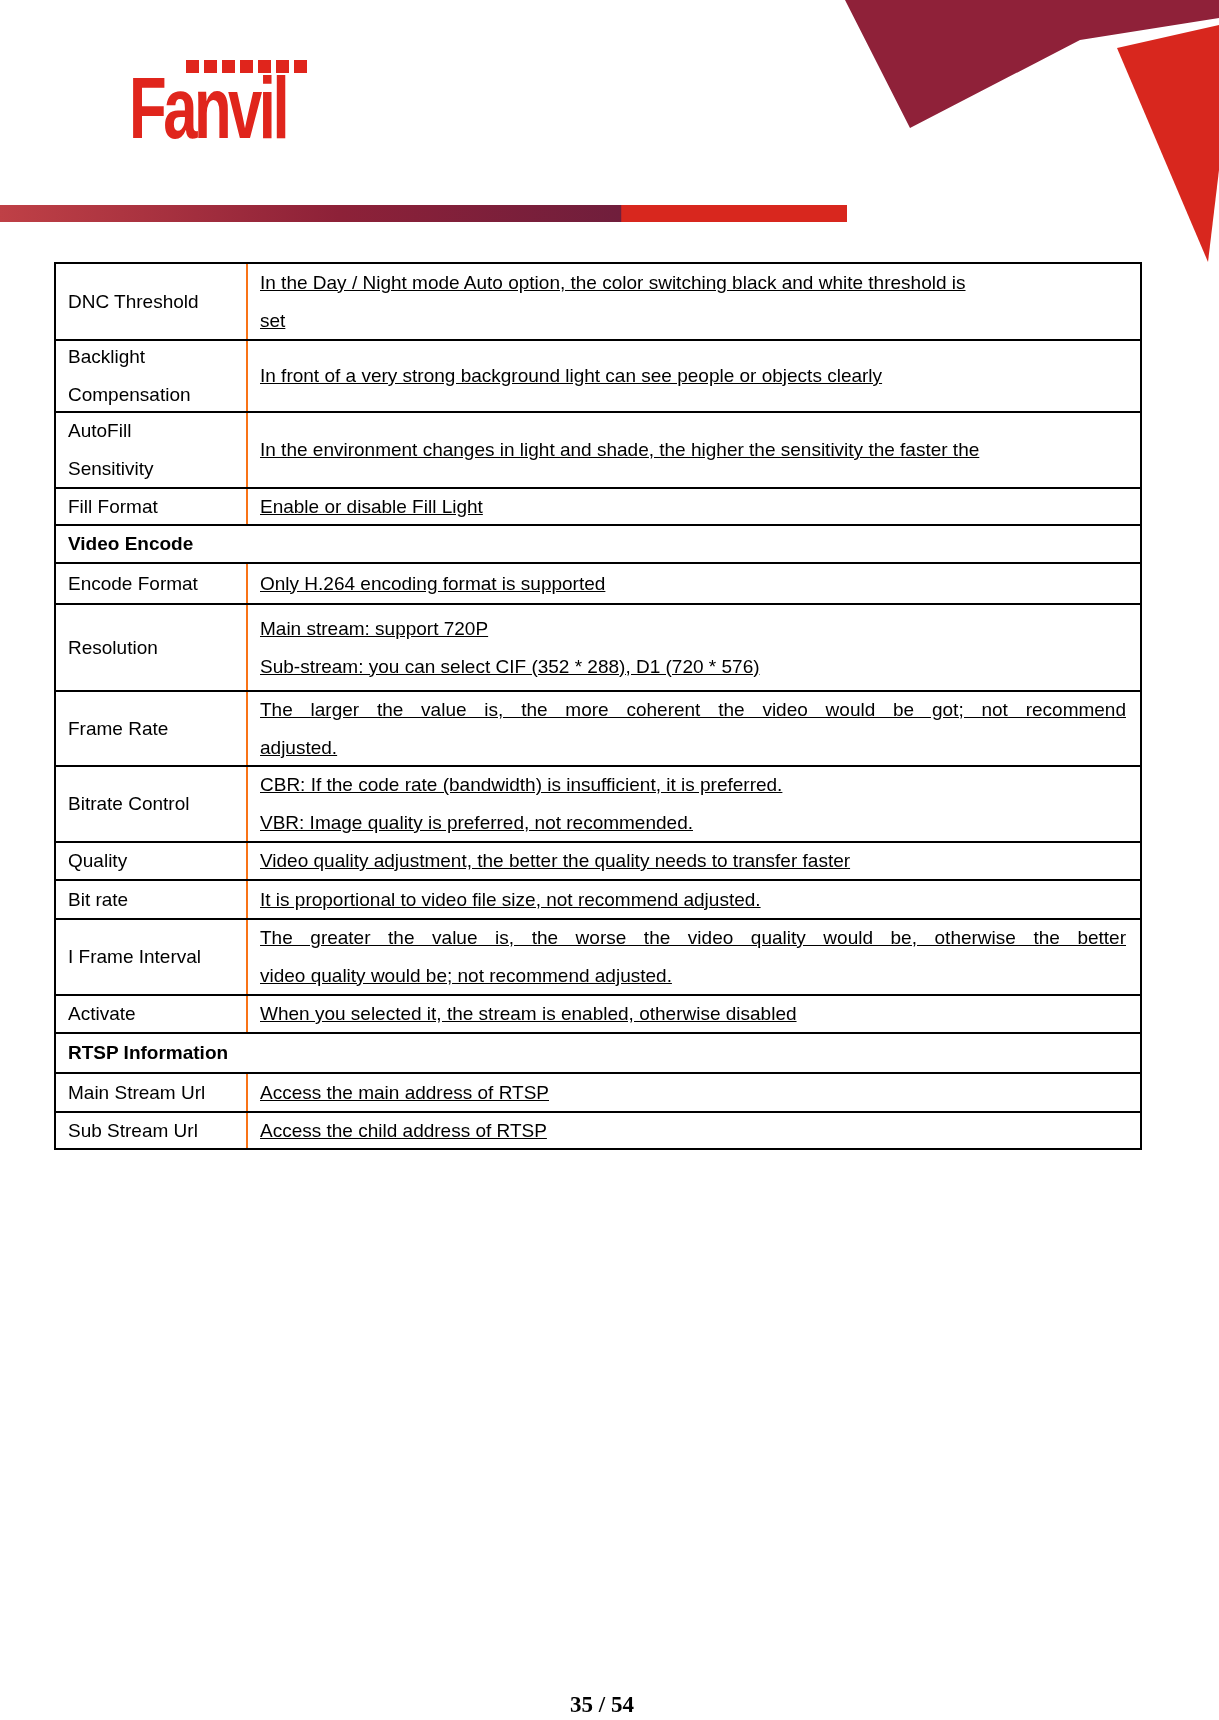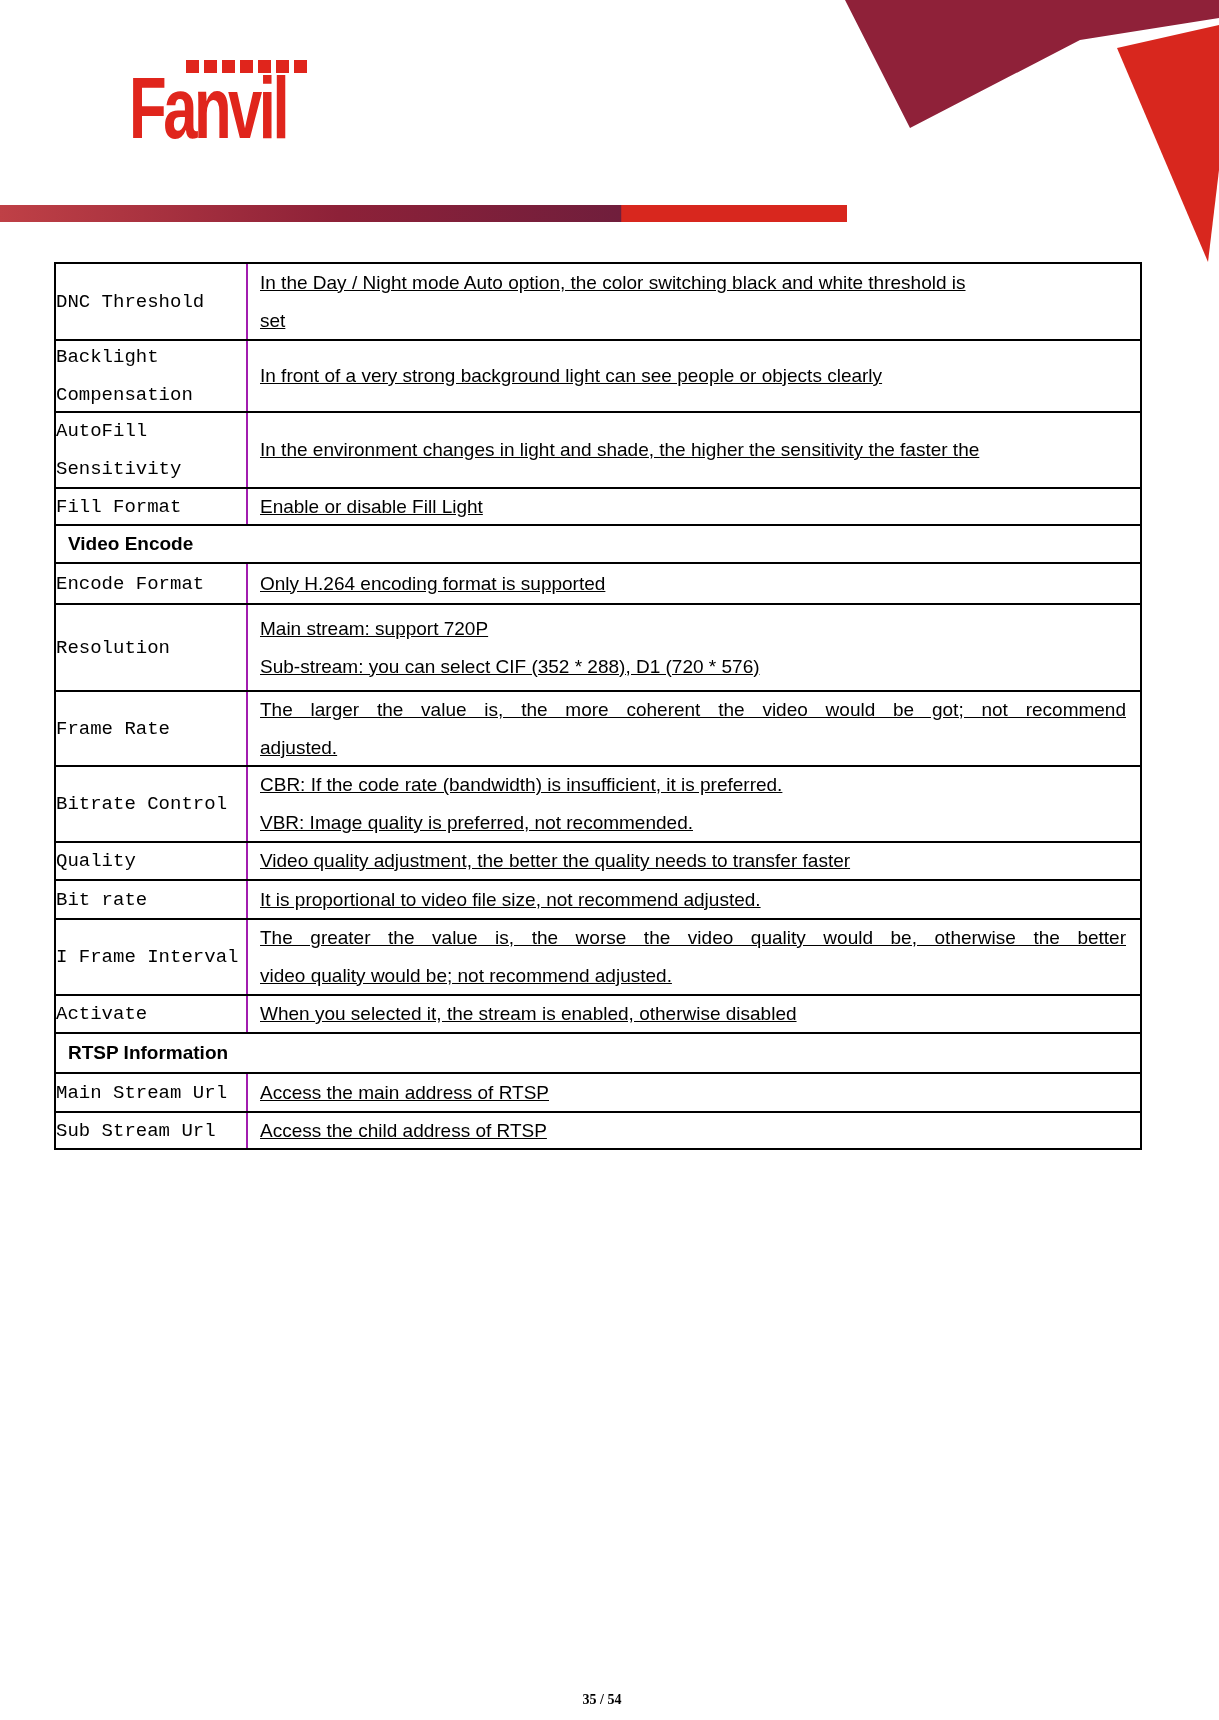--- a/index.html
+++ b/index.html
@@ -18,28 +18,28 @@
              letter-spacing:-5px;transform:scaleX(.70);transform-origin:left top;}
   
   .accent-bar{position:absolute;left:0;top:205px;width:847px;height:17px;
               background:linear-gradient(90deg,#bf4046 0%,#8d2138 40%,#701e3c 73.3%,#d8271e 73.4%,#d8271e 100%);}
   
   .doc-table{position:absolute;left:54px;top:262px;width:1088px;border:2px solid #000;
              box-sizing:border-box;background:#fff;}
   .trow{display:flex;align-items:stretch;box-sizing:border-box;}
   .trow.bt{border-top:2px solid #000;}
   .cell{overflow:hidden;box-sizing:border-box;display:flex;flex-direction:column;justify-content:center;}
-  .label-cell{width:192px;border-right:2px solid #a21caf;padding-left:0;flex:none;font-family:Liberation Mono, monospace;}
+  .label-cell{width:192px;border-right:2px solid #f97316;padding-left:12px;flex:none;}
   .desc-cell{flex:1;padding-left:12px;padding-right:14px;text-decoration:underline;}
   .section-cell{flex:1;padding-left:12px;font-weight:bold;border-radius:17px;}
   .line{font-size:19px;line-height:38px;white-space:nowrap;}
   .line.j{white-space:normal;text-align:justify;text-align-last:justify;}
   
   .footer{position:absolute;left:0;top:1692px;width:1204px;text-align:center;
-          font-family:"Liberation Serif",serif;font-weight:bold;font-size:14px;color:#000;}
+          font-family:"Liberation Serif",serif;font-weight:bold;font-size:23px;color:#000;}
 </style>
 </head>
 <body>
 
 <div class="page">
 
   <div class="deco deco-maroon"></div>
   <div class="deco deco-red"></div>
 
   <div class="logo">

